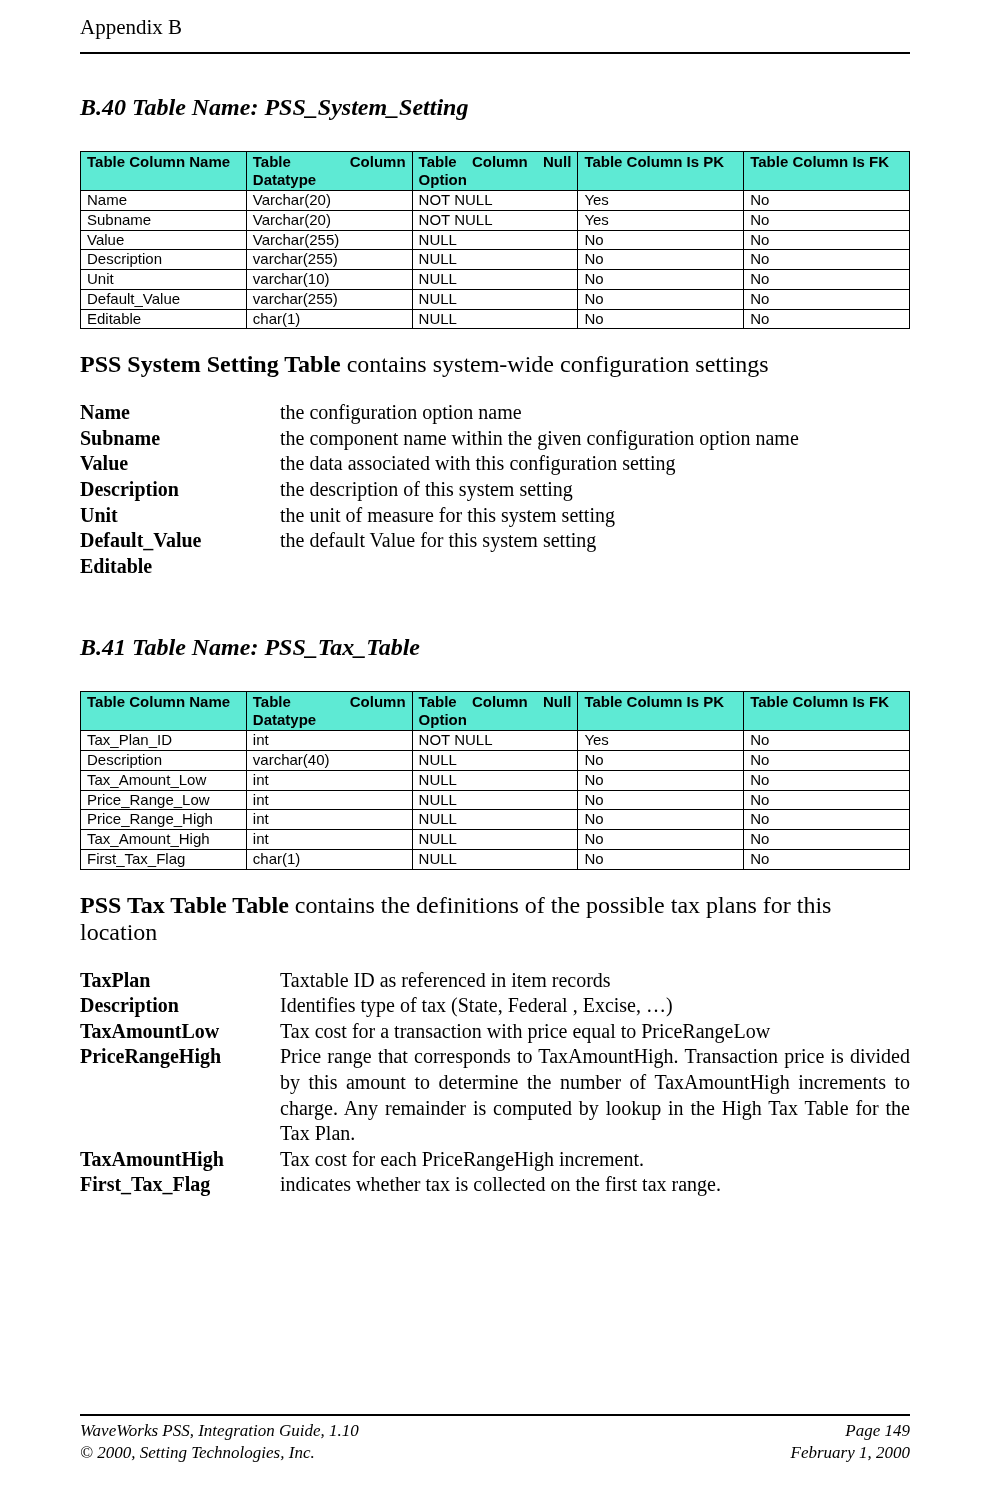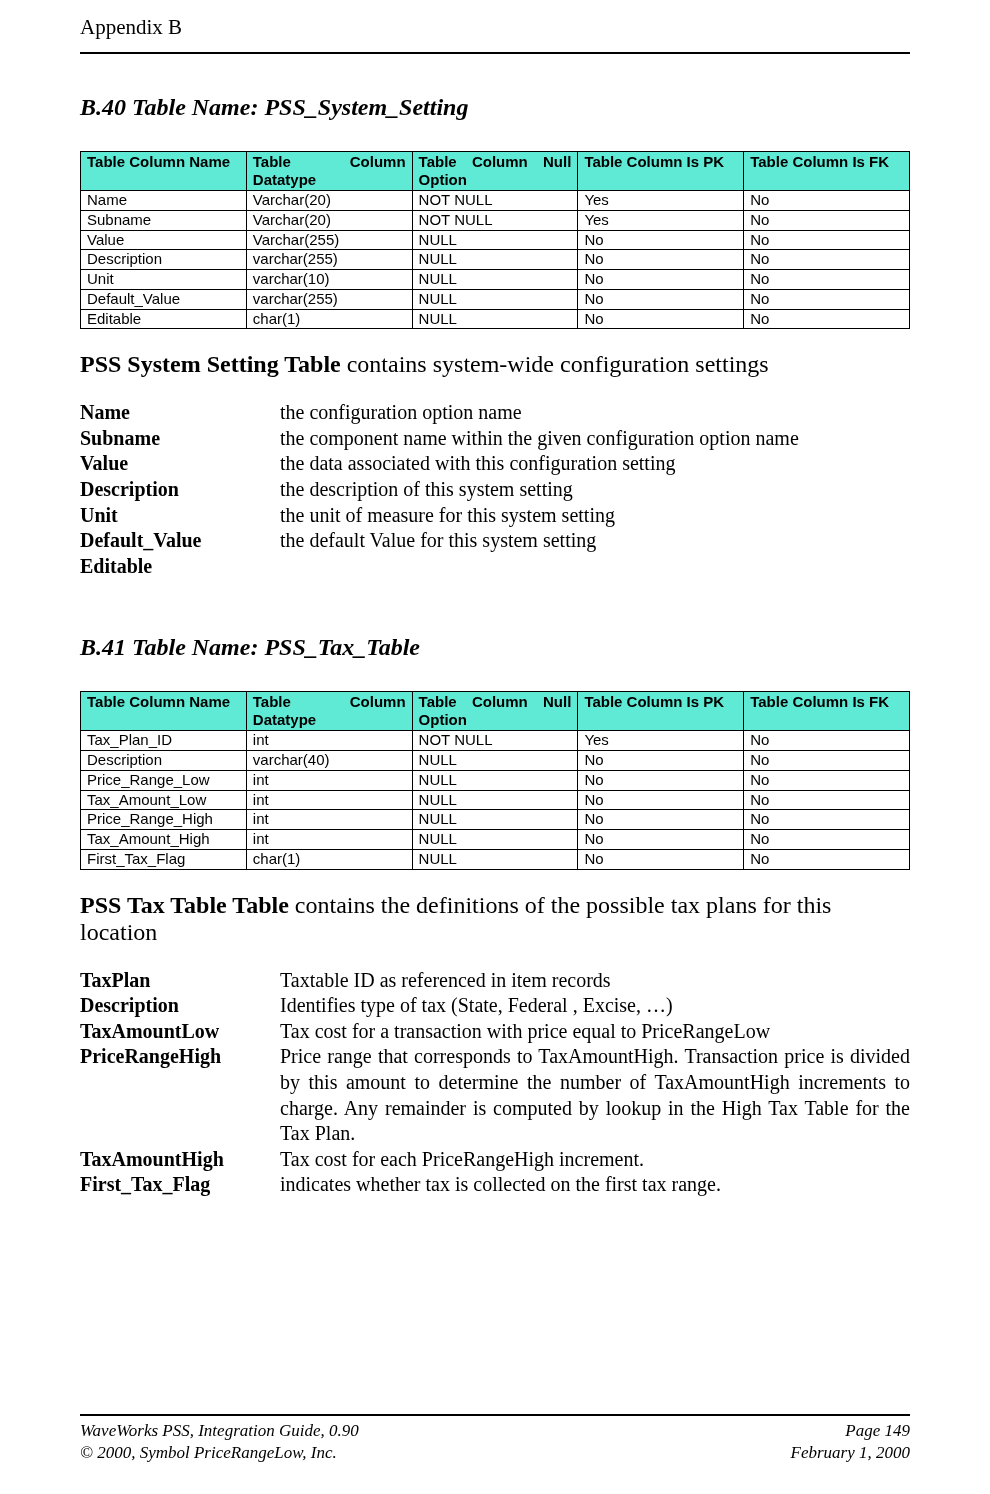--- a/index.html
+++ b/index.html
@@ -256,28 +256,28 @@
           <td>No</td>
         </tr>
         <tr>
           <td>Description</td>
           <td>varchar(40)</td>
           <td>NULL</td>
           <td>No</td>
           <td>No</td>
         </tr>
         <tr>
+          <td>Tax_Amount_Low</td>
+          <td>int</td>
+          <td>NULL</td>
+          <td>No</td>
+          <td>No</td>
+        </tr>
+        <tr>
           <td>Price_Range_Low</td>
-          <td>int</td>
-          <td>NULL</td>
-          <td>No</td>
-          <td>No</td>
-        </tr>
-        <tr>
-          <td>Tax_Amount_Low</td>
           <td>int</td>
           <td>NULL</td>
           <td>No</td>
           <td>No</td>
         </tr>
         <tr>
           <td>Price_Range_High</td>
           <td>int</td>
           <td>NULL</td>
           <td>No</td>
@@ -327,20 +327,20 @@
       <div class="def-row">
         <div class="def-term">First_Tax_Flag</div>
         <div class="def-desc">indicates whether tax is collected on the first tax range.</div>
       </div>
     </div>
 </div>
 
 <div class="footer">
   <hr class="footer-rule">
   <div class="footer-line">
-    <span>WaveWorks PSS, Integration Guide, 0.90</span>
+    <span>WaveWorks PSS, Integration Guide, 1.10</span>
     <span>Page 149</span>
   </div>
   <div class="footer-line">
-    <span>© 2000, Symbol PriceRangeLow, Inc.</span>
+    <span>© 2000, Setting Technologies, Inc.</span>
     <span>February 1, 2000</span>
   </div>
 </div>
 
 </body></html>

